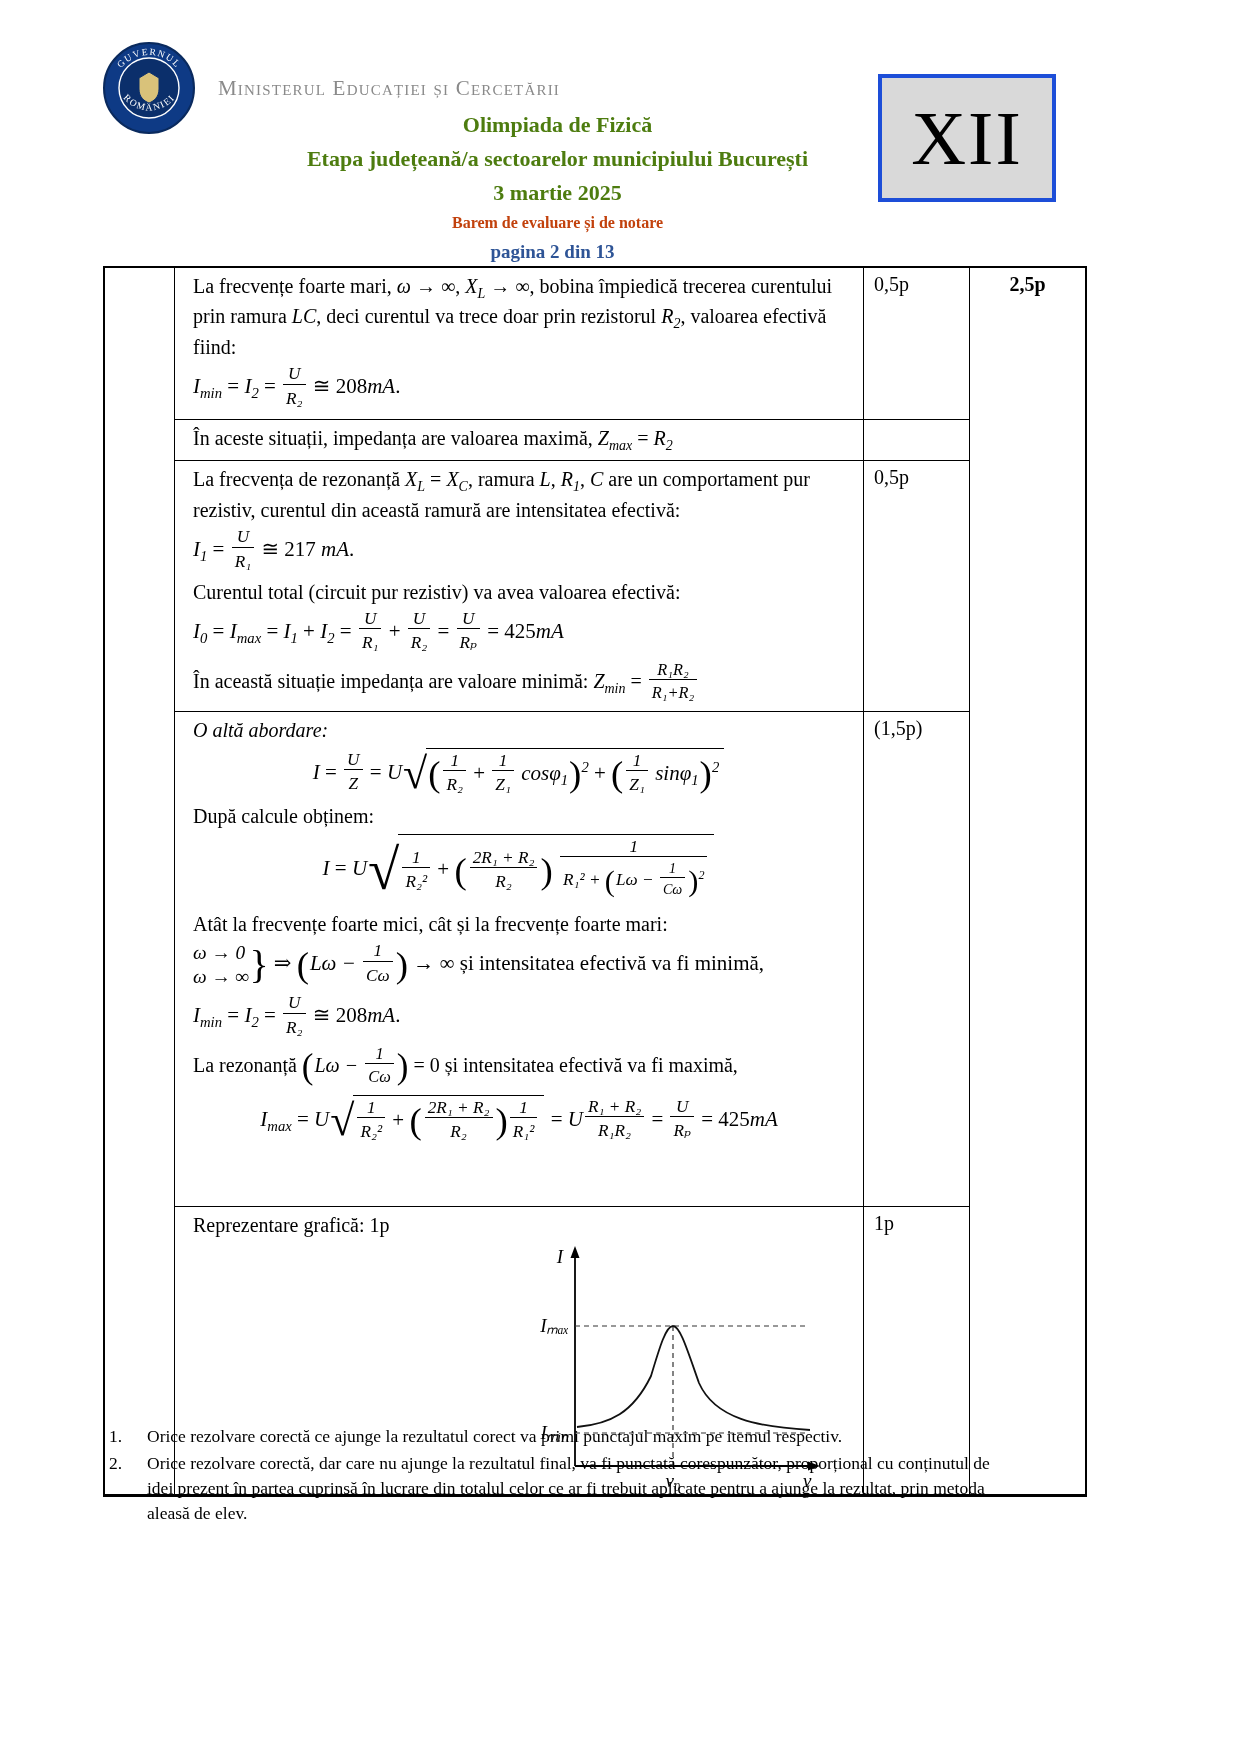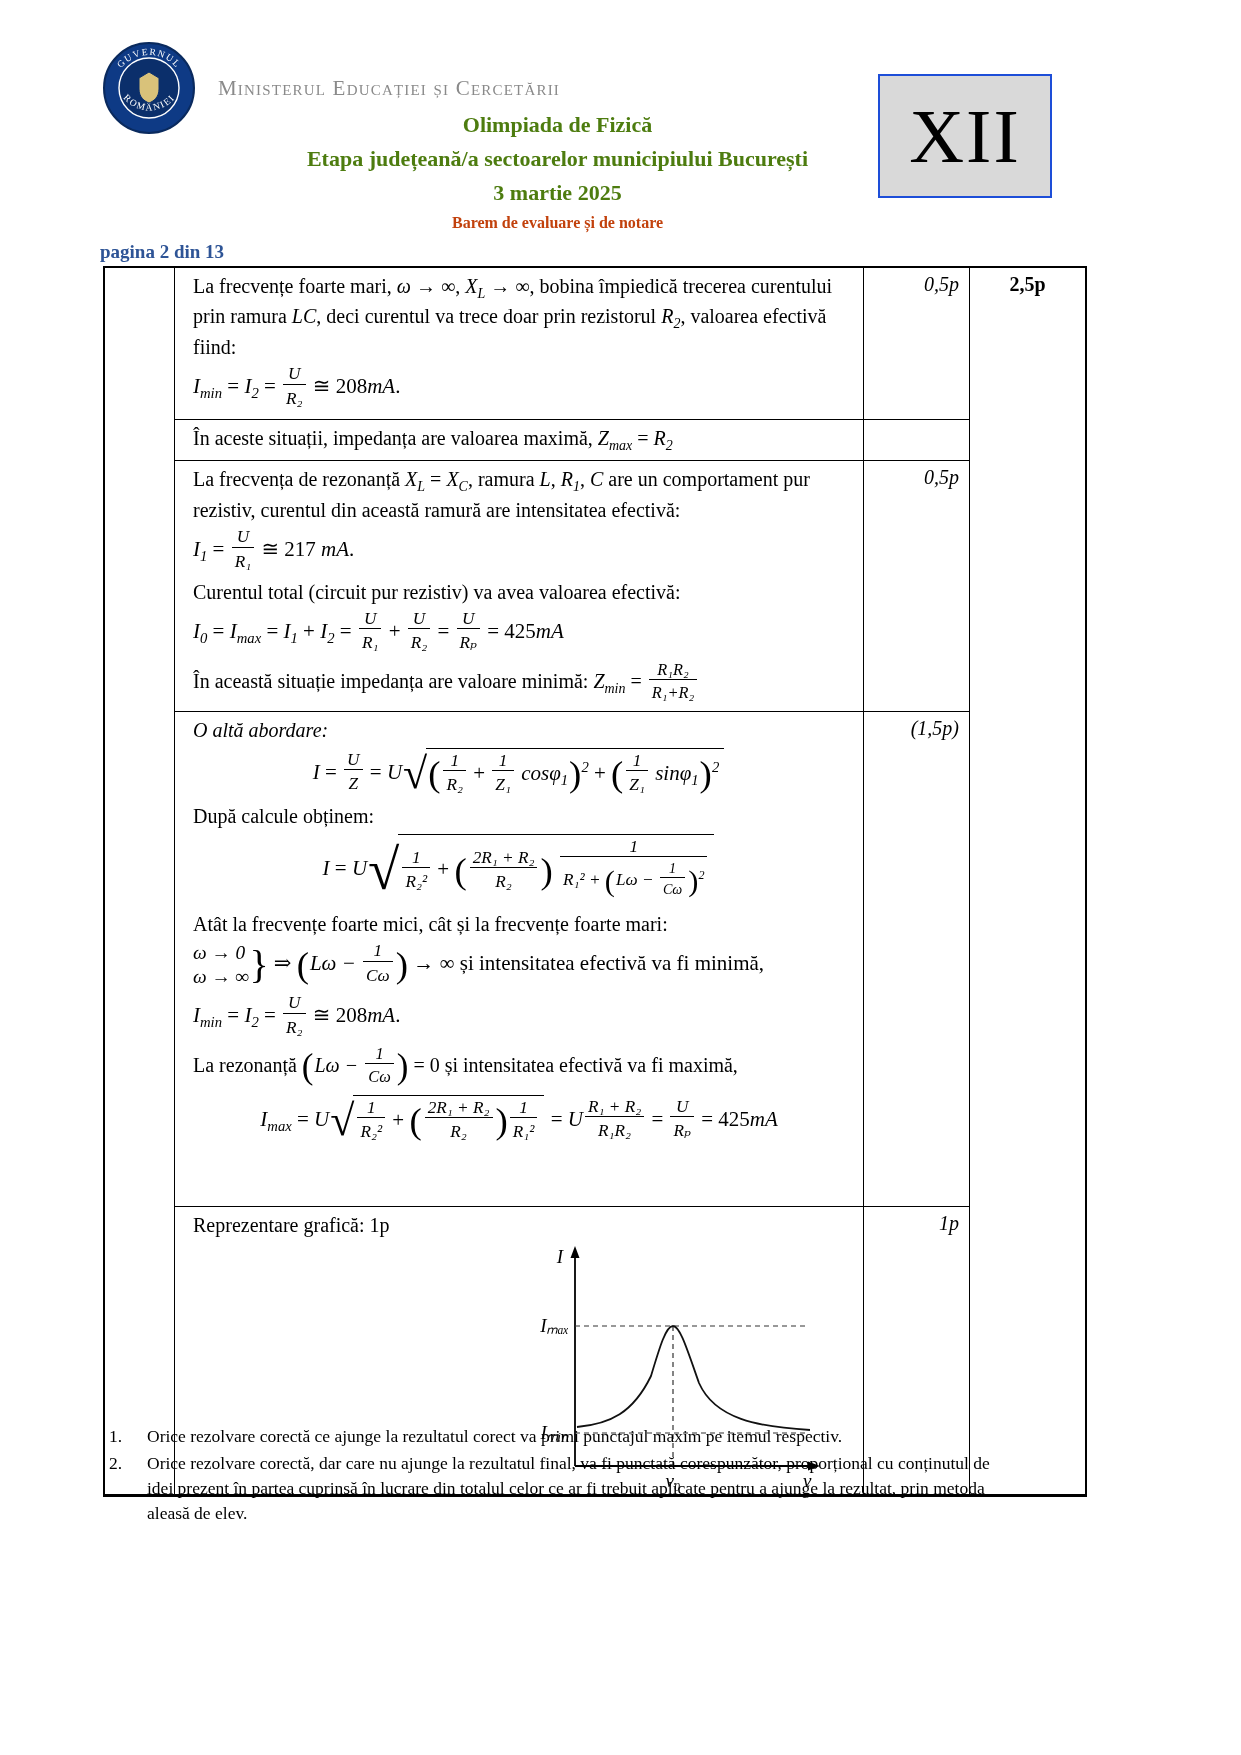--- a/index.html
+++ b/index.html
@@ -8,33 +8,33 @@
 
   
   .logo{position:absolute;left:103px;top:42px;width:92px;height:92px;}
   .seal-text{fill:#ffffff;font-size:9.5px;letter-spacing:1.5px;font-family:"Liberation Serif",serif;}
   .ministry{position:absolute;left:218px;top:76px;font-variant:small-caps;font-size:21px;
             letter-spacing:1.2px;color:#8a8a8a;}
   .titles{position:absolute;left:100px;top:112px;width:915px;text-align:center;}
   .t1{font-size:22px;font-weight:bold;color:#4d7c0f;margin-bottom:8px;}
   .t2{font-size:16px;font-weight:bold;color:#c2410c;margin-top:3px;}
   .grade-box{position:absolute;left:878px;top:74px;width:170px;height:120px;background:#d9d9d9;
-             border:2px solid #1d4ed8;display:flex;align-items:center;justify-content:center;
+             border:4px solid #1d4ed8;display:flex;align-items:center;justify-content:center;
              font-size:76px;font-family:"Liberation Serif",serif;letter-spacing:2px;}
-  .page-label{position:absolute;left:100px;top:241px;width:905px;text-align:left;
+  .page-label{position:absolute;left:100px;top:241px;width:905px;text-align:center;
               font-size:19px;font-weight:bold;color:#2e5496;}
 
   
   .table-wrap{position:absolute;left:103px;top:266px;border-radius:24px;}
   table.barem{border-collapse:collapse;table-layout:fixed;width:897px;
               border:2px solid #000;border-bottom:3px solid #000;}
   table.barem td{border:1.6px solid #000;vertical-align:top;padding:3px 10px;font-size:20px;line-height:1.3;}
   td.c0{width:49px;}
   td.c1{width:668px;}
-  td.pts{width:85px;text-align:right;vertical-align:middle;font-size:21px;font-style:italic;}
+  td.pts{width:85px;text-align:left;vertical-align:middle;font-size:21px;}
   td.total{width:95px;text-align:center;vertical-align:middle;font-size:22px;font-weight:bold;}
 
   
   .para{margin:2px 0;line-height:1.32;}
   .math{margin:4px 0;line-height:1.25;font-size:21px;}
   .m-center{text-align:center;}
   .m-left{text-align:left;padding-left:8px;}
   .mt-rm{font-style:normal;}
   .mt-it{font-style:italic;}
   sub,sup{font-size:0.7em;}

